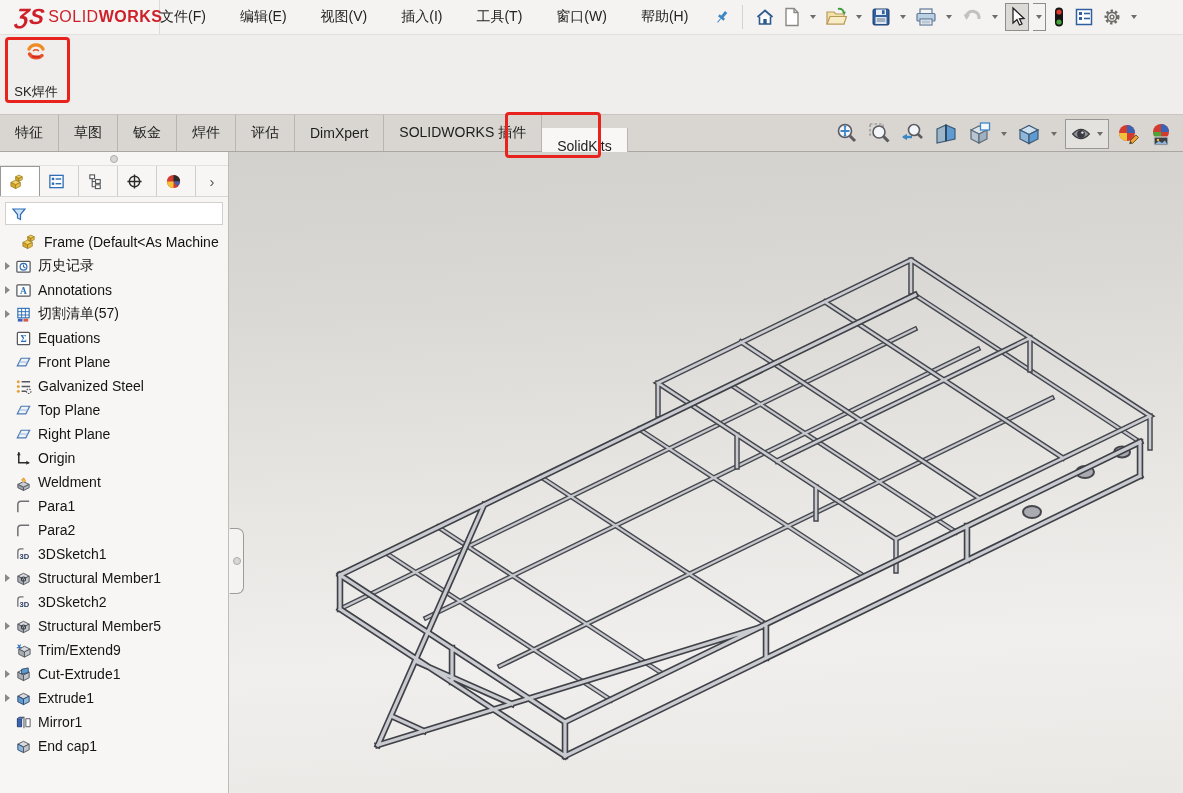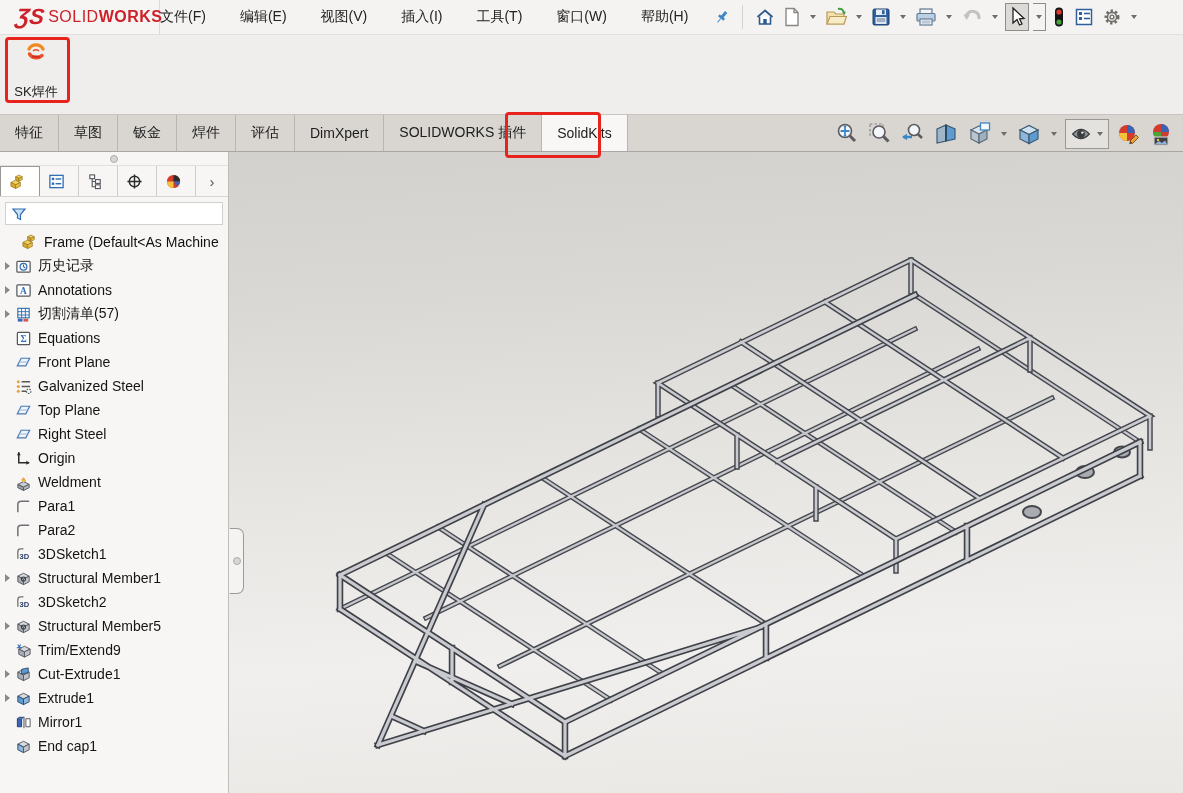--- a/index.html
+++ b/index.html
@@ -27,21 +27,21 @@
   
   .ribbon{position:absolute;left:0;top:35px;width:1183px;height:79px;background:#efeeec;}
   .skbtn{position:absolute;left:10px;top:8px;width:52px;height:58px;display:flex;flex-direction:column;
          align-items:center;justify-content:flex-end;gap:19px;}
   .sklabel{font-size:13px;color:#1c1c1c;white-space:nowrap;}
   
   .tabband{position:absolute;left:0;top:114px;width:1183px;height:38px;background:#d9d6d1;
            border-top:1px solid #c8c5c0;border-bottom:1px solid #a9a7a3;box-sizing:border-box;display:flex;}
   .tab{padding:0 15px;height:100%;display:flex;align-items:center;font-size:14px;color:#1d1d1d;
        border-right:1px solid #b9b6b1;white-space:nowrap;}
-  .tab.active{background:#f8f7f5;}
+  .tab.active{background:#f8f7f5;margin-top:13px;}
   
   .hud{position:absolute;right:8px;top:118px;height:32px;display:flex;align-items:center;gap:5px;}
   .hudbtn{display:flex;align-items:center;padding:1px;}
   .hudsel{border:1px solid #9a9894;background:#e4e2de;padding:1px 2px;display:flex;align-items:center;}
   
   .main{position:absolute;left:0;top:152px;width:1183px;height:641px;}
   .viewport{position:absolute;left:229px;top:0;width:954px;height:641px;
             background:linear-gradient(177deg,#d3d1cd 0%,#dad8d4 22%,#e7e6e3 52%,#f0efed 76%,#e9e8e5 100%);}
   
   .panel{position:absolute;left:0;top:0;width:229px;height:641px;background:#f7f6f5;
@@ -469,21 +469,21 @@
           <path d="M4.5,8.5 H13.5" stroke="#9ab6d6" stroke-width="1"></path>
         </svg>
       <span class="tlabel">Top Plane</span>
     </div>
     <div class="trow">
       <span class="noarr"></span>
       <svg class="ticon" viewBox="0 0 18 18">
           <path d="M2.5,12.5 L6.5,4.5 H15.5 L11.5,12.5 Z" fill="#eef4fa" stroke="#4a7ab5" stroke-width="1.3"></path>
           <path d="M4.5,8.5 H13.5" stroke="#9ab6d6" stroke-width="1"></path>
         </svg>
-      <span class="tlabel">Right Steel</span>
+      <span class="tlabel">Right Plane</span>
     </div>
     <div class="trow">
       <span class="noarr"></span>
       <svg class="ticon" viewBox="0 0 18 18">
           <path d="M4,2.5 V13.5 H15" fill="none" stroke="#2b2b2b" stroke-width="1.6"></path>
           <path d="M4,2 l-2,3.5 h4 Z" fill="#2b2b2b"></path>
           <path d="M15.5,13.5 l-3.5,-2 v4 Z" fill="#2b2b2b"></path>
         </svg>
       <span class="tlabel">Origin</span>
     </div>

